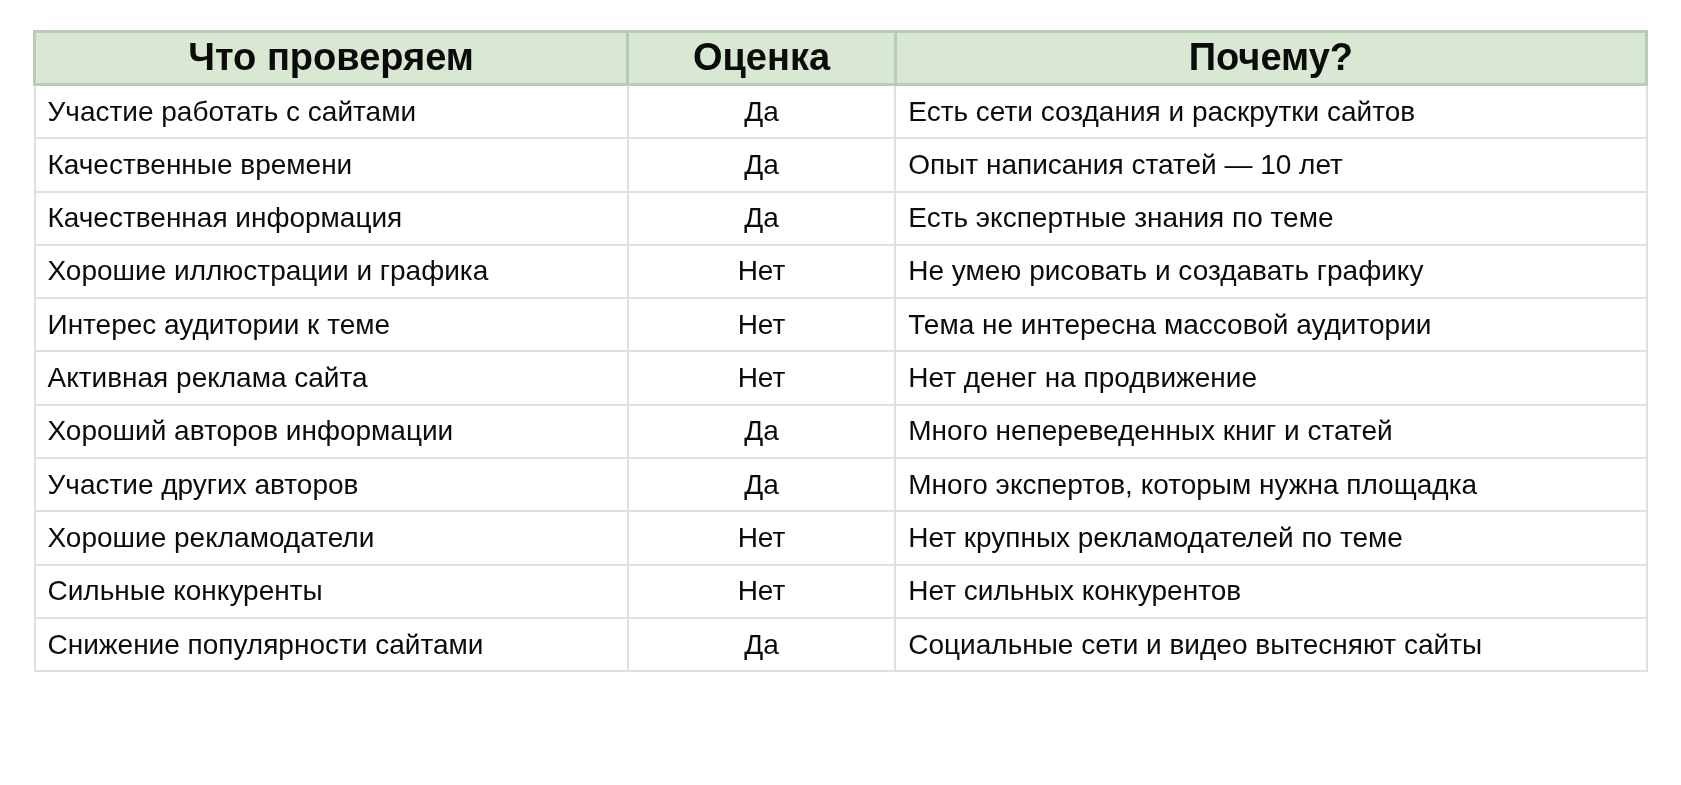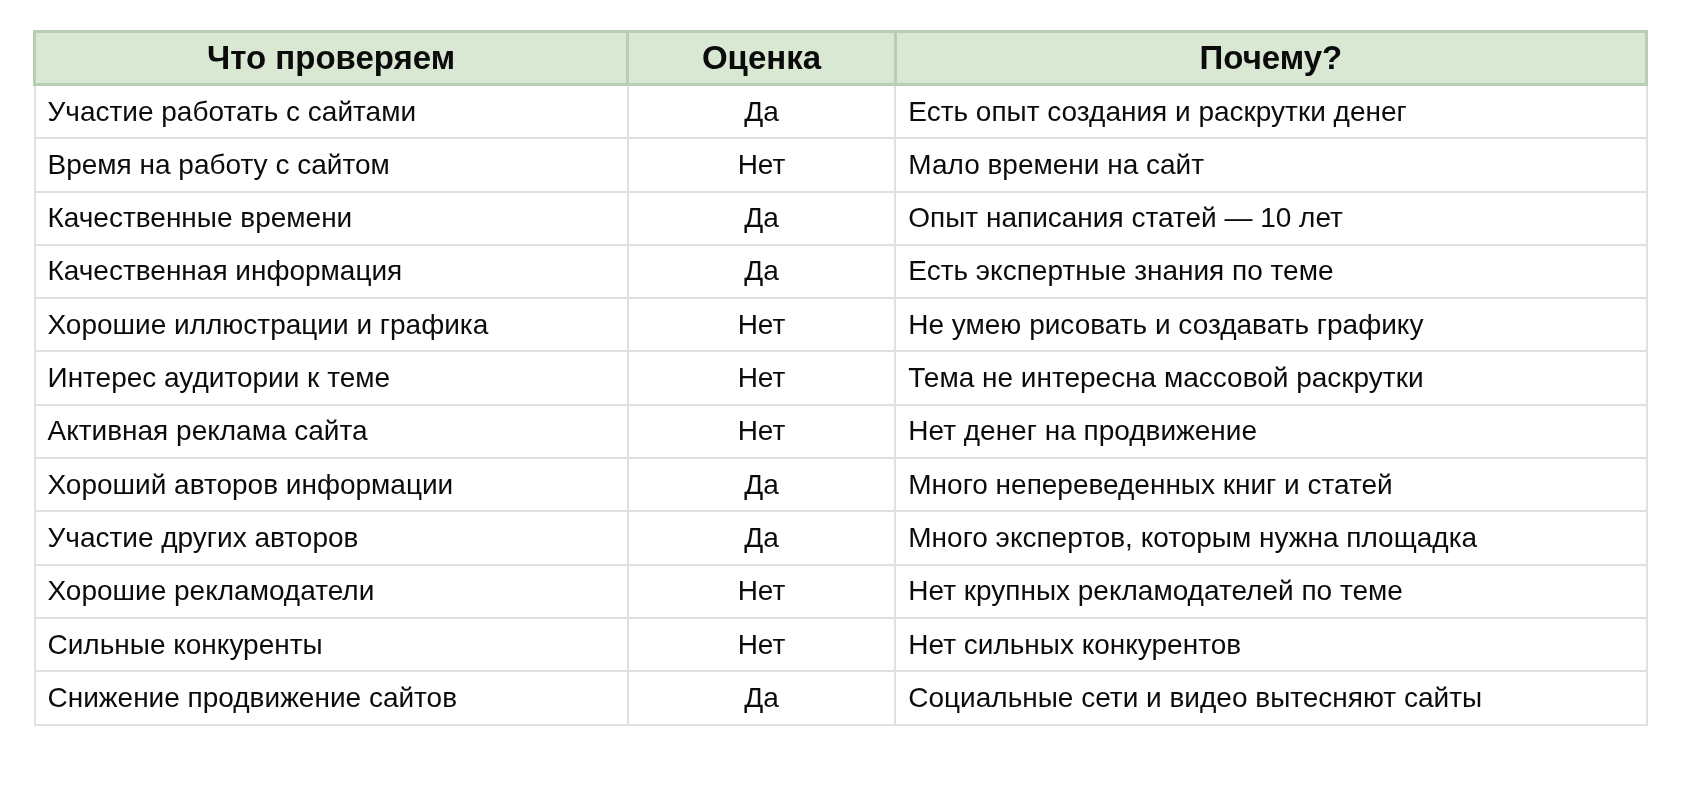--- a/index.html
+++ b/index.html
@@ -29,21 +29,21 @@
     line-height: 1.15;
   }
   table.eval-table col.c-item   { width: 36.8%; }
   table.eval-table col.c-score  { width: 16.6%; }
   table.eval-table col.c-reason { width: 46.6%; }
 
   table.eval-table th {
     background: var(--header-bg, #d8e8d2);
     border: 3px solid var(--header-border, #b9cdb6);
     font-weight: bold;
-    font-size: 33px;
+    font-size: 38px;
     text-align: center;
     height: 50px;
     padding: 0 10px;
     color: #0b0b0b;
   }
   table.eval-table td {
     border: 2px solid var(--body-border, #e0e0e0);
     height: 51.3px;
     padding: 0 12px;
     background: #ffffff;
@@ -69,46 +69,41 @@
       <tr>
         <th>Что проверяем</th>
         <th>Оценка</th>
         <th>Почему?</th>
       </tr>
     </thead>
     <tbody>
         <tr>
           <td class="cell-item">Участие работать с сайтами</td>
           <td class="cell-score">Да</td>
-          <td class="cell-reason">Есть опыт создания и раскрутки денег</td>
-        </tr>
-        <tr>
-          <td class="cell-item">Время на работу с сайтом</td>
-          <td class="cell-score">Нет</td>
-          <td class="cell-reason">Мало времени на сайт</td>
+          <td class="cell-reason">Есть сети создания и раскрутки сайтов</td>
         </tr>
         <tr>
           <td class="cell-item">Качественные времени</td>
           <td class="cell-score">Да</td>
           <td class="cell-reason">Опыт написания статей — 10 лет</td>
         </tr>
         <tr>
           <td class="cell-item">Качественная информация</td>
           <td class="cell-score">Да</td>
           <td class="cell-reason">Есть экспертные знания по теме</td>
         </tr>
         <tr>
           <td class="cell-item">Хорошие иллюстрации и графика</td>
           <td class="cell-score">Нет</td>
           <td class="cell-reason">Не умею рисовать и создавать графику</td>
         </tr>
         <tr>
           <td class="cell-item">Интерес аудитории к теме</td>
           <td class="cell-score">Нет</td>
-          <td class="cell-reason">Тема не интересна массовой раскрутки</td>
+          <td class="cell-reason">Тема не интересна массовой аудитории</td>
         </tr>
         <tr>
           <td class="cell-item">Активная реклама сайта</td>
           <td class="cell-score">Нет</td>
           <td class="cell-reason">Нет денег на продвижение</td>
         </tr>
         <tr>
           <td class="cell-item">Хороший авторов информации</td>
           <td class="cell-score">Да</td>
           <td class="cell-reason">Много непереведенных книг и статей</td>
@@ -122,19 +117,19 @@
           <td class="cell-item">Хорошие рекламодатели</td>
           <td class="cell-score">Нет</td>
           <td class="cell-reason">Нет крупных рекламодателей по теме</td>
         </tr>
         <tr>
           <td class="cell-item">Сильные конкуренты</td>
           <td class="cell-score">Нет</td>
           <td class="cell-reason">Нет сильных конкурентов</td>
         </tr>
         <tr>
-          <td class="cell-item">Снижение продвижение сайтов</td>
+          <td class="cell-item">Снижение популярности сайтами</td>
           <td class="cell-score">Да</td>
           <td class="cell-reason">Социальные сети и видео вытесняют сайты</td>
         </tr>
       </tbody>
   </table>
 </div>
 
 </body></html>

